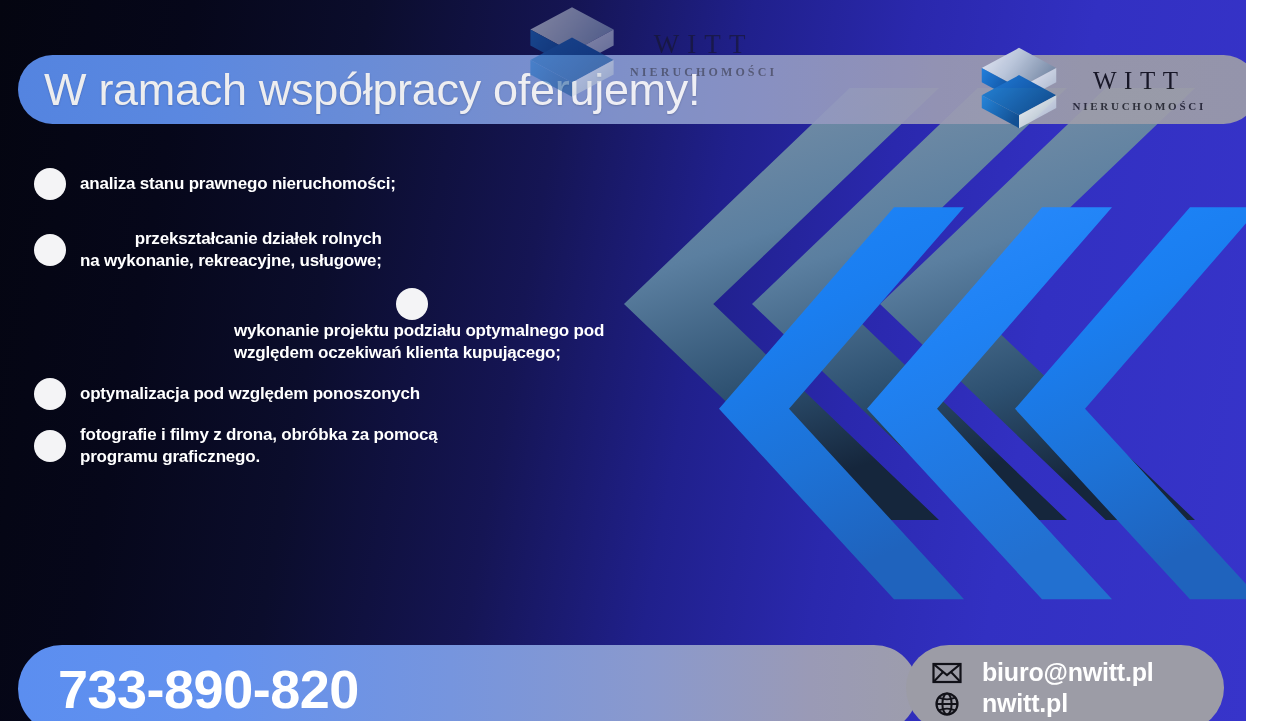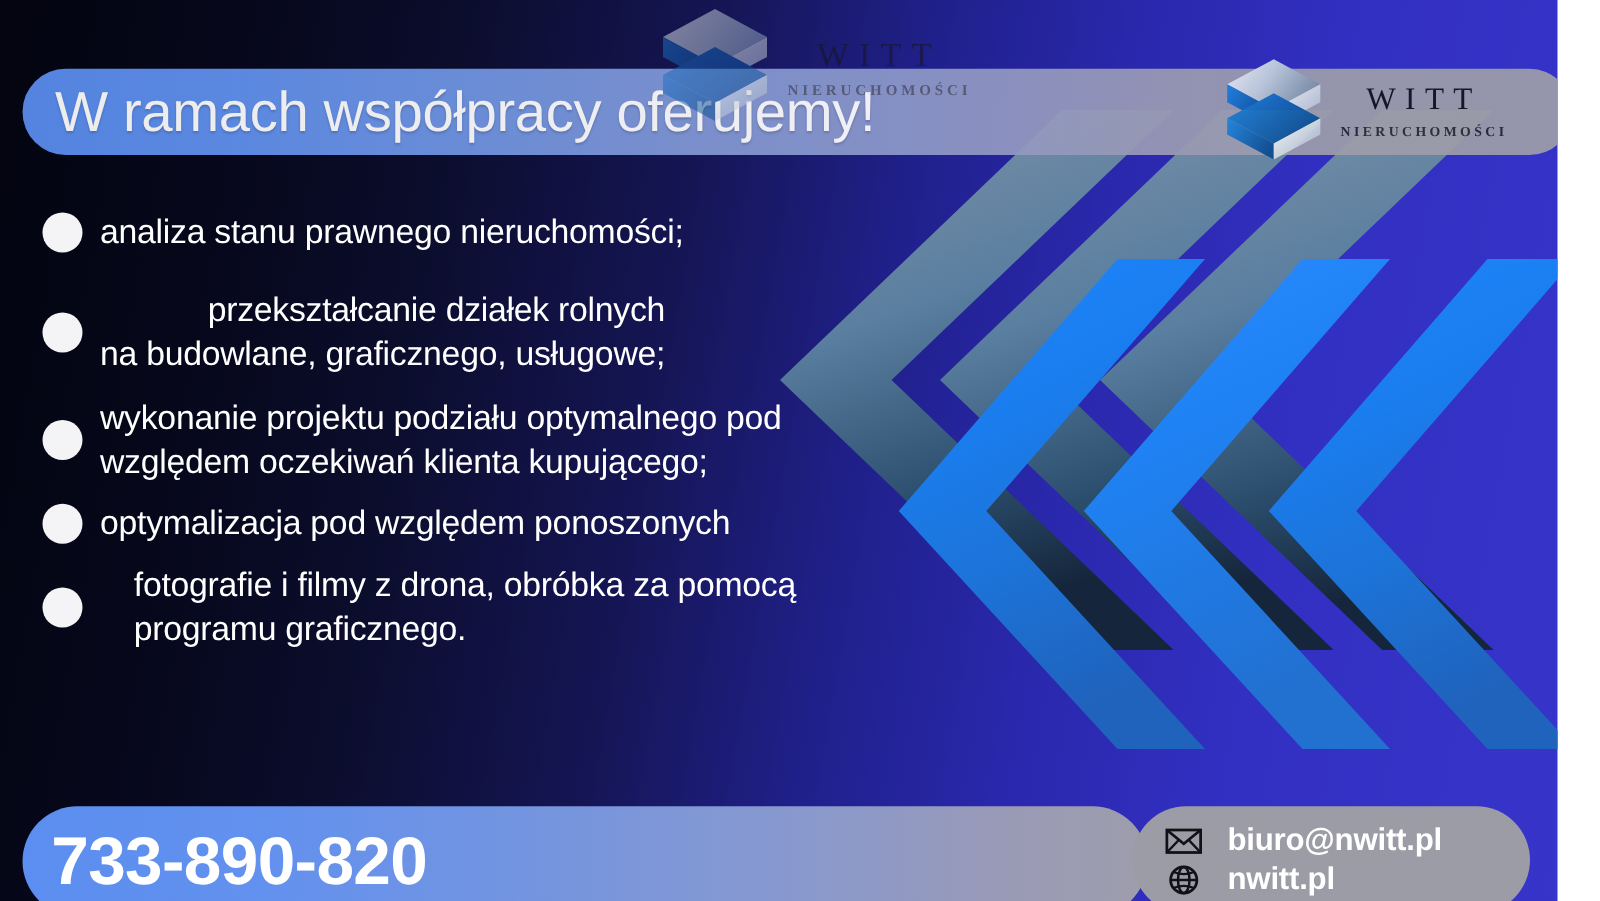--- a/index.html
+++ b/index.html
@@ -96,22 +96,22 @@
   }
   .bullet-dot {
     flex:0 0 auto;
     width:32px; height:32px;
     border-radius:50%;
     background:#f4f4f6;
     margin-right:14px;
   }
   .bullet-text {
     color:#ffffff;
-    font-size:27px;
-    font-weight:normal;
+    font-size:17px;
+    font-weight:bold;
     line-height:1.30;
     letter-spacing:-0.2px;
   }
   .bullet-text .l2 { display:block; }
 
   
   #phone-banner {
     position:absolute;
     left:18px; bottom:-12px;
     width:900px; height:88px;
@@ -120,21 +120,21 @@
         #5b8ef0 0%,
         #6391ee 22%,
         #7695de 48%,
         #8a99cd 70%,
         #9a9ab6 88%,
         #9d9dac 100%);
     display:flex; align-items:center;
     z-index:5;
   }
   #phone-text {
-    margin-left:23px;
+    margin-left:40px;
     color:#ffffff;
     font-size:54px;
     font-weight:bold;
     letter-spacing:-0.5px;
   }
 
   
   #contact-pill {
     position:absolute;
     right:22px; bottom:-10px;
@@ -274,40 +274,40 @@
       <span class="bullet-dot"></span>
       <span class="bullet-text">
         <span>analiza stanu prawnego nieruchomości;</span>
       </span>
     </div>
 
     <div class="bullet-row" style="margin-bottom:16px;text-align:right;">
       <span class="bullet-dot"></span>
       <span class="bullet-text">
         <span class="l2">przekształcanie działek rolnych</span>
-        <span class="l2">na budowlane, graficznego, usługowe;</span>
-      </span>
-    </div>
-
-    <div class="bullet-row" style="margin-bottom:14px;">
+        <span class="l2">na wykonanie, rekreacyjne, usługowe;</span>
+      </span>
+    </div>
+
+    <div class="bullet-row" style="margin-bottom:14px;flex-direction:column;">
       <span class="bullet-dot"></span>
       <span class="bullet-text">
         <span class="l2">wykonanie projektu podziału optymalnego pod</span>
         <span class="l2">względem oczekiwań klienta kupującego;</span>
       </span>
     </div>
 
     <div class="bullet-row" style="margin-bottom:14px;">
       <span class="bullet-dot"></span>
       <span class="bullet-text">
         <span class="l2">optymalizacja pod względem ponoszonych</span>
       </span>
     </div>
 
-    <div class="bullet-row" style="margin-bottom:0;gap:27px;">
+    <div class="bullet-row" style="margin-bottom:0;">
       <span class="bullet-dot"></span>
       <span class="bullet-text">
         <span class="l2">fotografie i filmy z drona, obróbka za pomocą</span>
         <span class="l2">programu graficznego.</span>
       </span>
     </div>
 
   </div>
 
   <div id="phone-banner">

